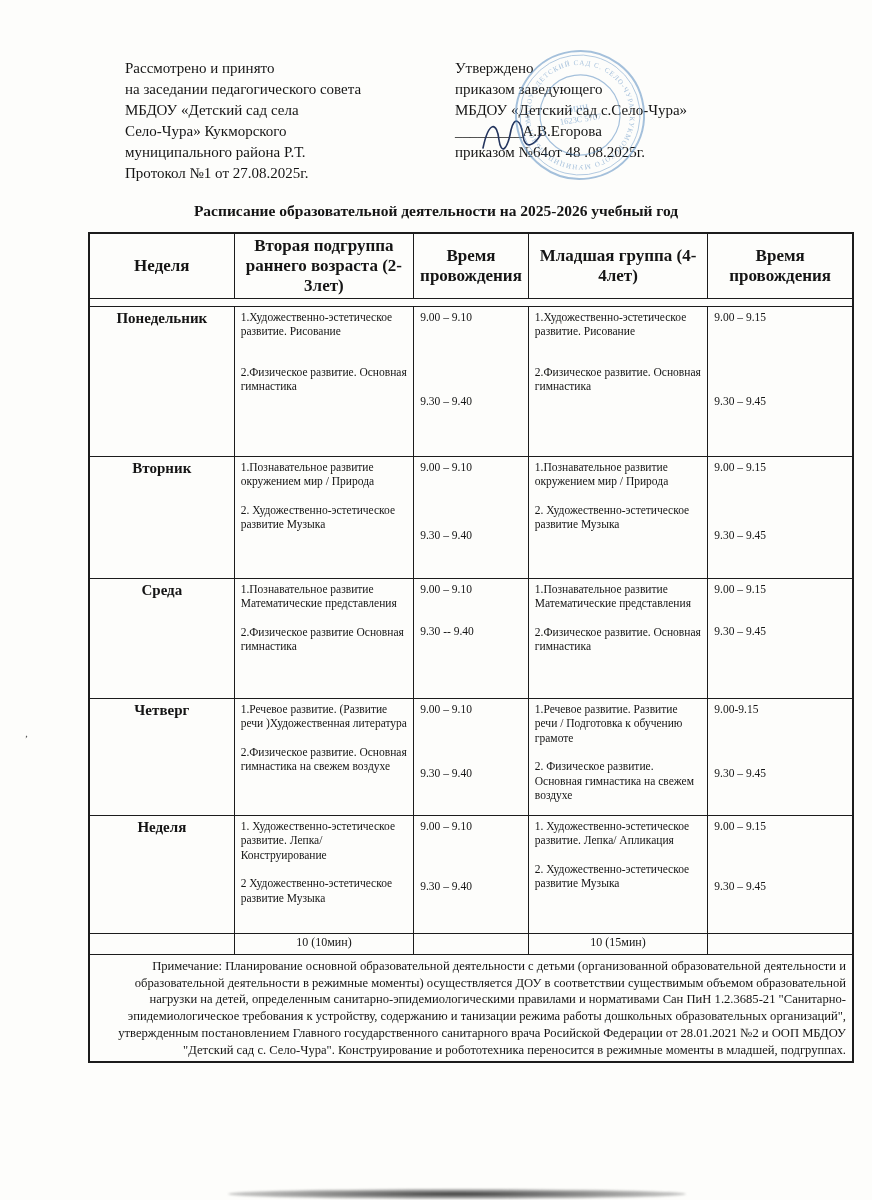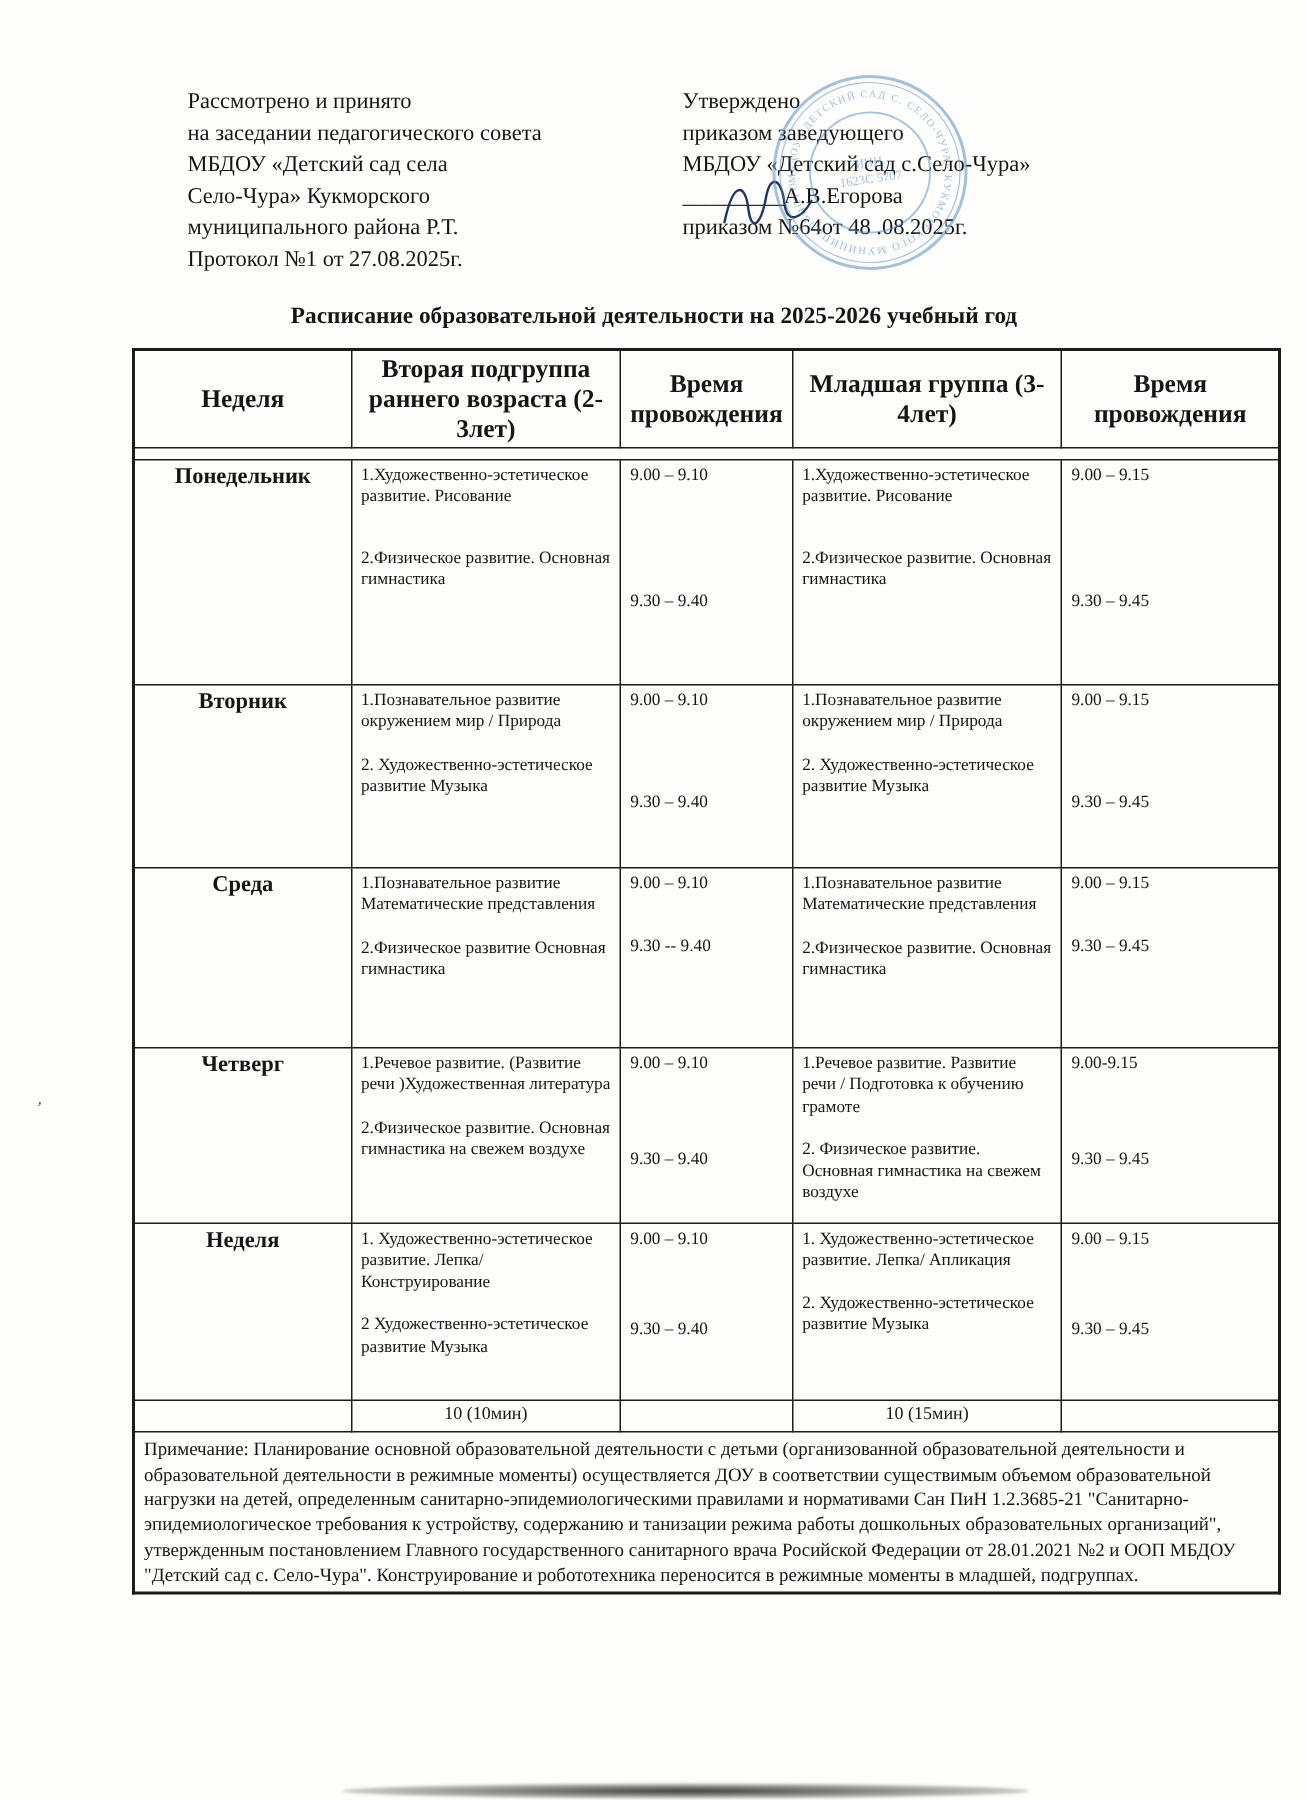--- a/index.html
+++ b/index.html
@@ -49,21 +49,21 @@
   td.act p,td.time p{margin:0;}
   td.act p + p{margin-top:var(--agap,14px);}
   td.time p + p{margin-top:var(--tgap,48px);}
   tr.r0{height:150px;--tgap:70px;--agap:26px;}
   tr.r1{height:122px;--tgap:54px;--agap:14px;}
   tr.r2{height:120px;--tgap:28px;--agap:14px;}
   tr.r3{height:117px;--tgap:50px;--agap:14px;}
   tr.r4{height:118px;--tgap:46px;--agap:14px;}
   tr.totals td{font-size:12px;text-align:center;height:18px;padding:1px 2px;}
   td.note{
-    font-size:12.6px;text-align:left;line-height:1.33;
+    font-size:12.6px;text-align:right;line-height:1.33;
     padding:3px 8px 6px 8px;
   }
   
   .scan-smudge{
     position:absolute;left:228px;top:1189px;width:458px;height:10px;
     background:radial-gradient(ellipse at center,rgba(35,35,35,.9) 0%,rgba(90,90,90,.45) 60%,rgba(120,120,120,0) 95%);
     border-radius:50%;filter:blur(1px);
   }
   .margin-mark{position:absolute;left:24px;top:733px;color:#555;font-size:11px;transform:rotate(12deg);}
 </style>
@@ -115,21 +115,21 @@
         <col class="c2">
         <col class="c3">
         <col class="c4">
         <col class="c5">
       </colgroup>
     <tbody>
         <tr class="head">
       <th>Неделя</th>
       <th>Вторая подгруппа раннего возраста (2-3лет)</th>
       <th>Время провождения</th>
-      <th>Младшая группа (3-4лет)</th>
+      <th>Младшая группа (4-4лет)</th>
       <th>Время провождения</th>
     </tr>
     <tr class="spacer">
           <td colspan="5"></td>
         </tr>
 
     <tr class="r0">
       <td class="day">Понедельник</td>
       <td class="act">
         <p>1.Художественно-эстетическое развитие. Рисование</p>

